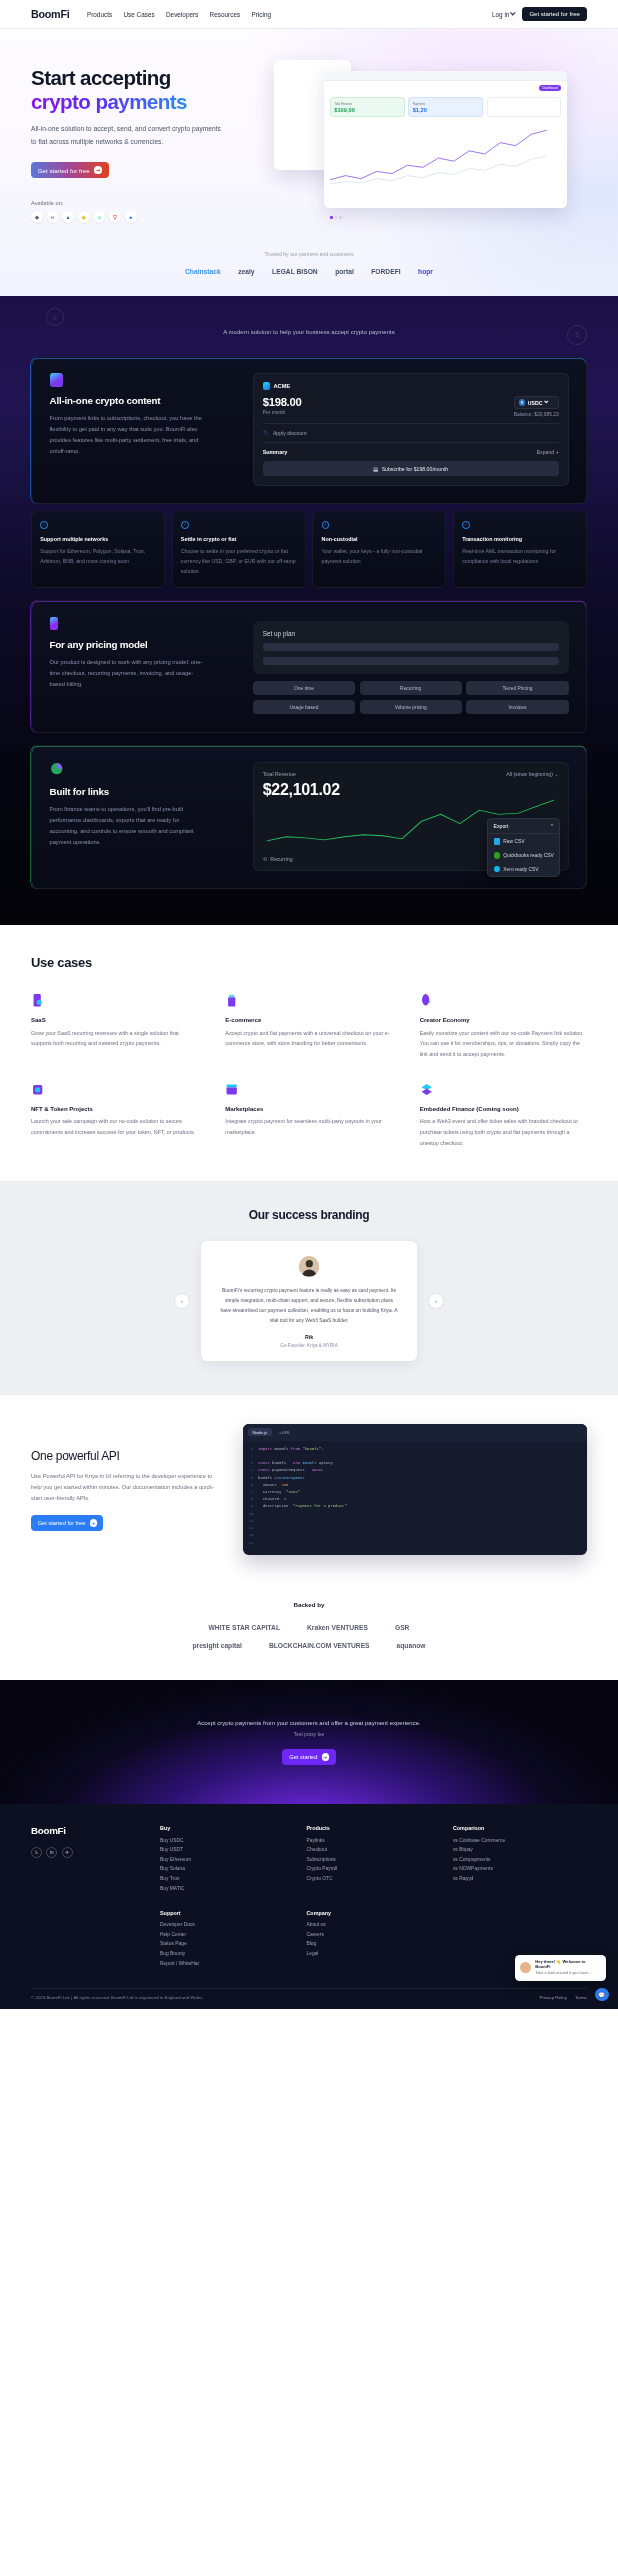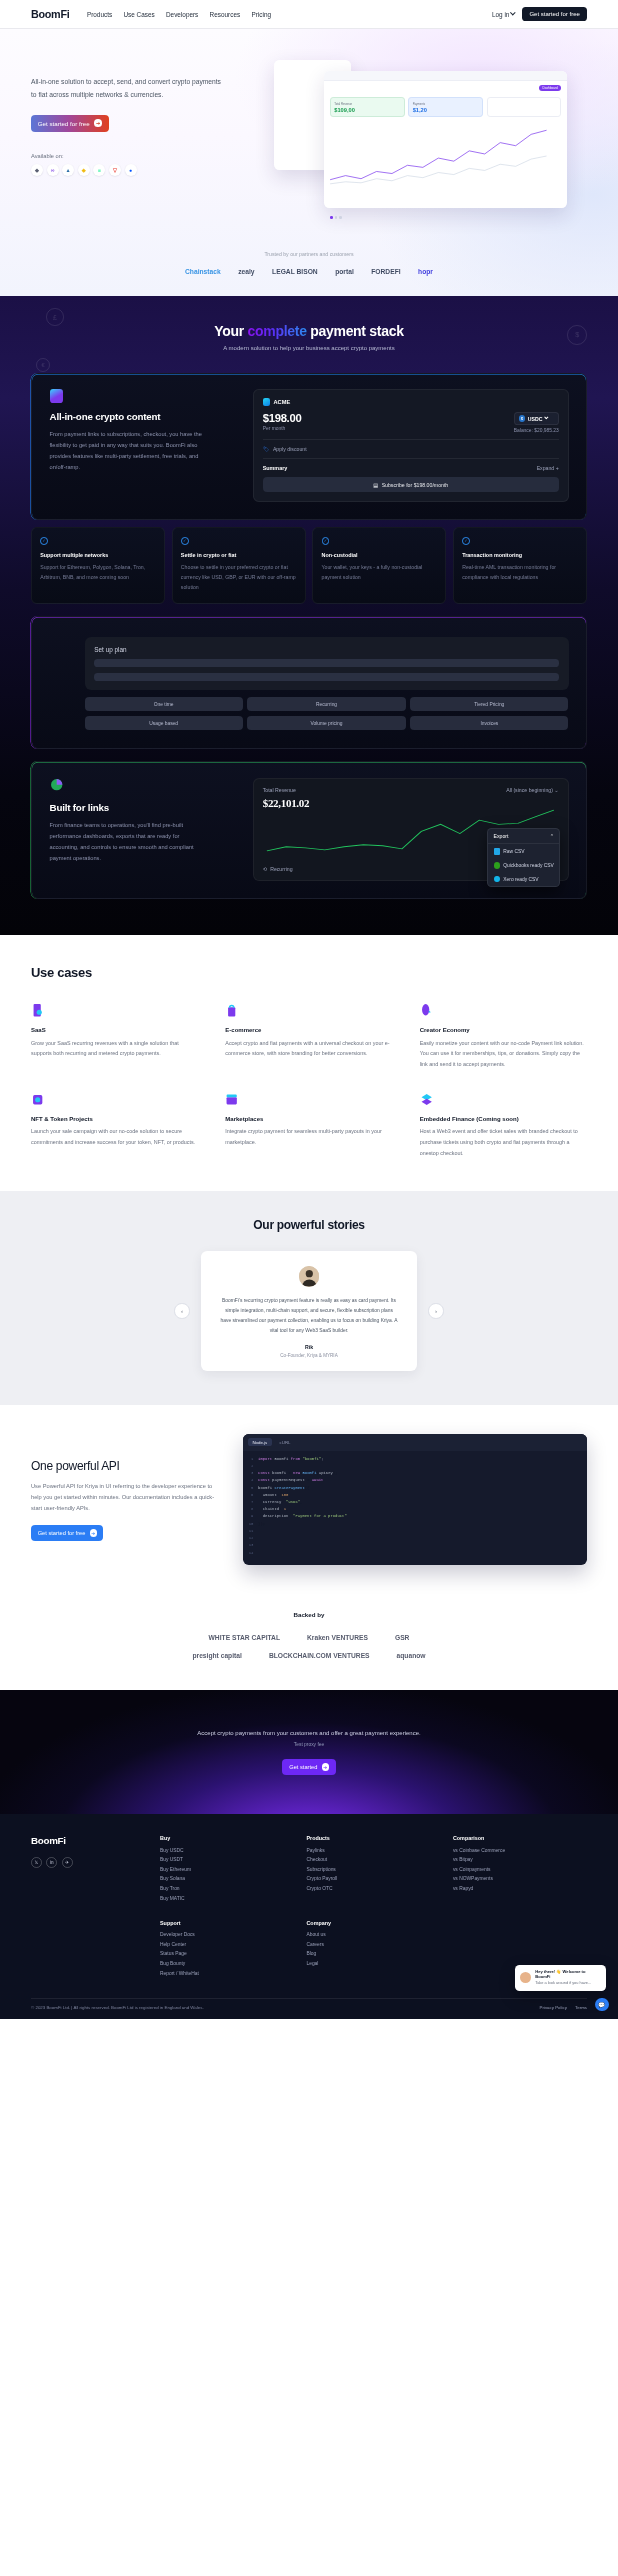--- a/index.html
+++ b/index.html
@@ -158,21 +158,21 @@
   }
   .setup-t { font-size: 6.4px; color: #cfd3e2; }
   .bar { height: 8.2px; border-radius: 3.6px; background: #2a3042; margin-top: 5.7px; }
   .chips { display: grid; grid-template-columns: repeat(3,1fr); gap: 4.6px; margin-top: 7.2px; }
   .chip { background: #272c3d; border-radius: 4.1px; text-align: center; font-size: 4.9px; color: #b6bbd0; padding: 4.6px 2.1px; }
 
   .rev-card { background: #12161f; border: 0.5px solid rgba(255,255,255,.05); border-radius: 6.2px; padding: 8.2px 8.8px; position: relative; }
   .rev-top { display: flex; justify-content: space-between; align-items: center; }
   .rev-lbl { font-size: 5.2px; color: #9aa0b8; }
   .rev-sel { font-size: 5.2px; color: #9aa0b8; }
-  .rev-amt { font-size: 11px; font-weight: 700; margin-top: 4.6px; letter-spacing: -0.3px; font-family: Liberation Serif, serif; }
+  .rev-amt { font-size: 16px; font-weight: 700; margin-top: 4.6px; letter-spacing: -0.3px; }
   .legend { display: flex; align-items: center; gap: 3.1px; font-size: 5.2px; color: #9aa0b8; margin-top: 5.2px; }
   .export-pop {
     position: absolute; right: 7.2px; bottom: -7.2px; width: 73px;
     background: #1d2230; border: 0.5px solid rgba(255,255,255,.08); border-radius: 4.6px;
     box-shadow: 0 6.2px 15.5px rgba(0,0,0,.5); overflow: hidden;
   }
   .ep-head { display: flex; justify-content: space-between; align-items: center; padding: 4.1px 5.2px; font-size: 5.2px; border-bottom: 0.5px solid rgba(255,255,255,.07); }
   .ep-item { display: flex; align-items: center; gap: 3.6px; padding: 3.6px 5.2px; font-size: 4.9px; color: #cfd3e2; }
   .ep-ic { width: 6.2px; height: 6.7px; border-radius: 1px; }
 
@@ -284,20 +284,24 @@
         <i class="chev"></i>
       </div>
       <button class="btn-dark">Get started for free</button>
     </div>
   </div>
 </div>
 
 <section class="hero">
   <div class="hero-inner">
     <div class="hero-left">
+      <h1 class="hero-title">
+        <span>Start accepting</span><br>
+        <span class="grad-text"><span>crypto</span><span> payments</span></span>
+      </h1>
       <p class="hero-sub">All-in-one solution to accept, send, and convert crypto payments to fiat across multiple networks &amp; currencies.</p>
       <button class="cta-grad">
         <span>Get started for free</span>
         <span class="circ">➔</span>
       </button>
       <div class="avail-label">Available on:</div>
       <div class="chains">
         <span class="chain" style="color:#5b6073">◆</span>
         <span class="chain" style="color:#8247e5">∞</span>
         <span class="chain" style="color:#2d6fa8">▲</span>
@@ -357,21 +361,20 @@
     </div>
   </div>
 </section>
 
 <section class="dark">
   <div class="ghost-coin" style="left:46px;top:12.4px;width:17.5px;height:17.5px;font-size:6.7px">£</div>
   <div class="ghost-coin" style="left:36px;top:62px;width:14.4px;height:14.4px;font-size:5.7px">€</div>
   <div class="ghost-coin" style="right:31px;top:29px;width:19.6px;height:19.6px;font-size:7.2px">$</div>
   <div class="ghost-coin" style="right:57px;top:77px;width:13.4px;height:13.4px;font-size:5.7px">¥</div>
 
-  <h2><span>Your </span><span class="grad-text">complete</span><span> payment stack</span></h2>
   <div class="sub">A modern solution to help your business accept crypto payments</div>
 
   <div class="wrap">
 
     <div class="panel blue">
       <div class="panel-inner">
         <div class="panel-left">
           <div class="p-icon wallet"></div>
           <div class="p-title">All-in-one crypto content</div>
           <div class="p-desc">From payment links to subscriptions, checkout, you have the flexibility to get paid in any way that suits you. BoomFi also provides features like multi-party settlement, free trials, and on/off-ramp.</div>
@@ -433,20 +436,25 @@
       </div>
       <div class="feat">
         <div class="chk">✓</div>
         <h4>Transaction monitoring</h4>
         <p>Real-time AML transaction monitoring for compliance with local regulations</p>
       </div>
     </div>
 
     <div class="panel purple" style="margin-top:12.4px">
       <div class="panel-inner">
+        <div class="panel-left">
+          <div class="p-icon price"></div>
+          <div class="p-title">For any pricing model</div>
+          <div class="p-desc">Our product is designed to work with any pricing model: one-time checkout, recurring payments, invoicing, and usage-based billing.</div>
+        </div>
         <div class="panel-right">
           <div class="setup">
             <div class="setup-t">Set up plan</div>
             <div class="bar"></div>
             <div class="bar"></div>
           </div>
           <div class="chips">
             <div class="chip">One time</div>
             <div class="chip">Recurring</div>
             <div class="chip">Tiered Pricing</div>
@@ -561,21 +569,21 @@
               <path d="M13 13l10 6-10 6-10-6z" fill="#7c3aed"></path>
             </svg></div>
         <h4>Embedded Finance (Coming soon)</h4>
         <p>Host a Web3 event and offer ticket sales with branded checkout to purchase tickets using both crypto and fiat payments through a onestop checkout.</p>
       </div>
     </div>
   </div>
 </section>
 
 <section class="stories">
-  <h2>Our powerful stories</h2>
+  <h2>Our success branding</h2>
   <div class="story-wrap">
     <div class="arrow">‹</div>
     <div class="story">
       <div class="avatar">
         <svg width="20.6" height="20.6" viewBox="0 0 40 40">
             <circle cx="20" cy="20" r="20" fill="#d9c3a8"></circle>
             <circle cx="20" cy="15" r="7" fill="#3b3228"></circle>
             <path d="M6 40a14 14 0 0 1 28 0z" fill="#2f2a24"></path>
           </svg>
       </div>

